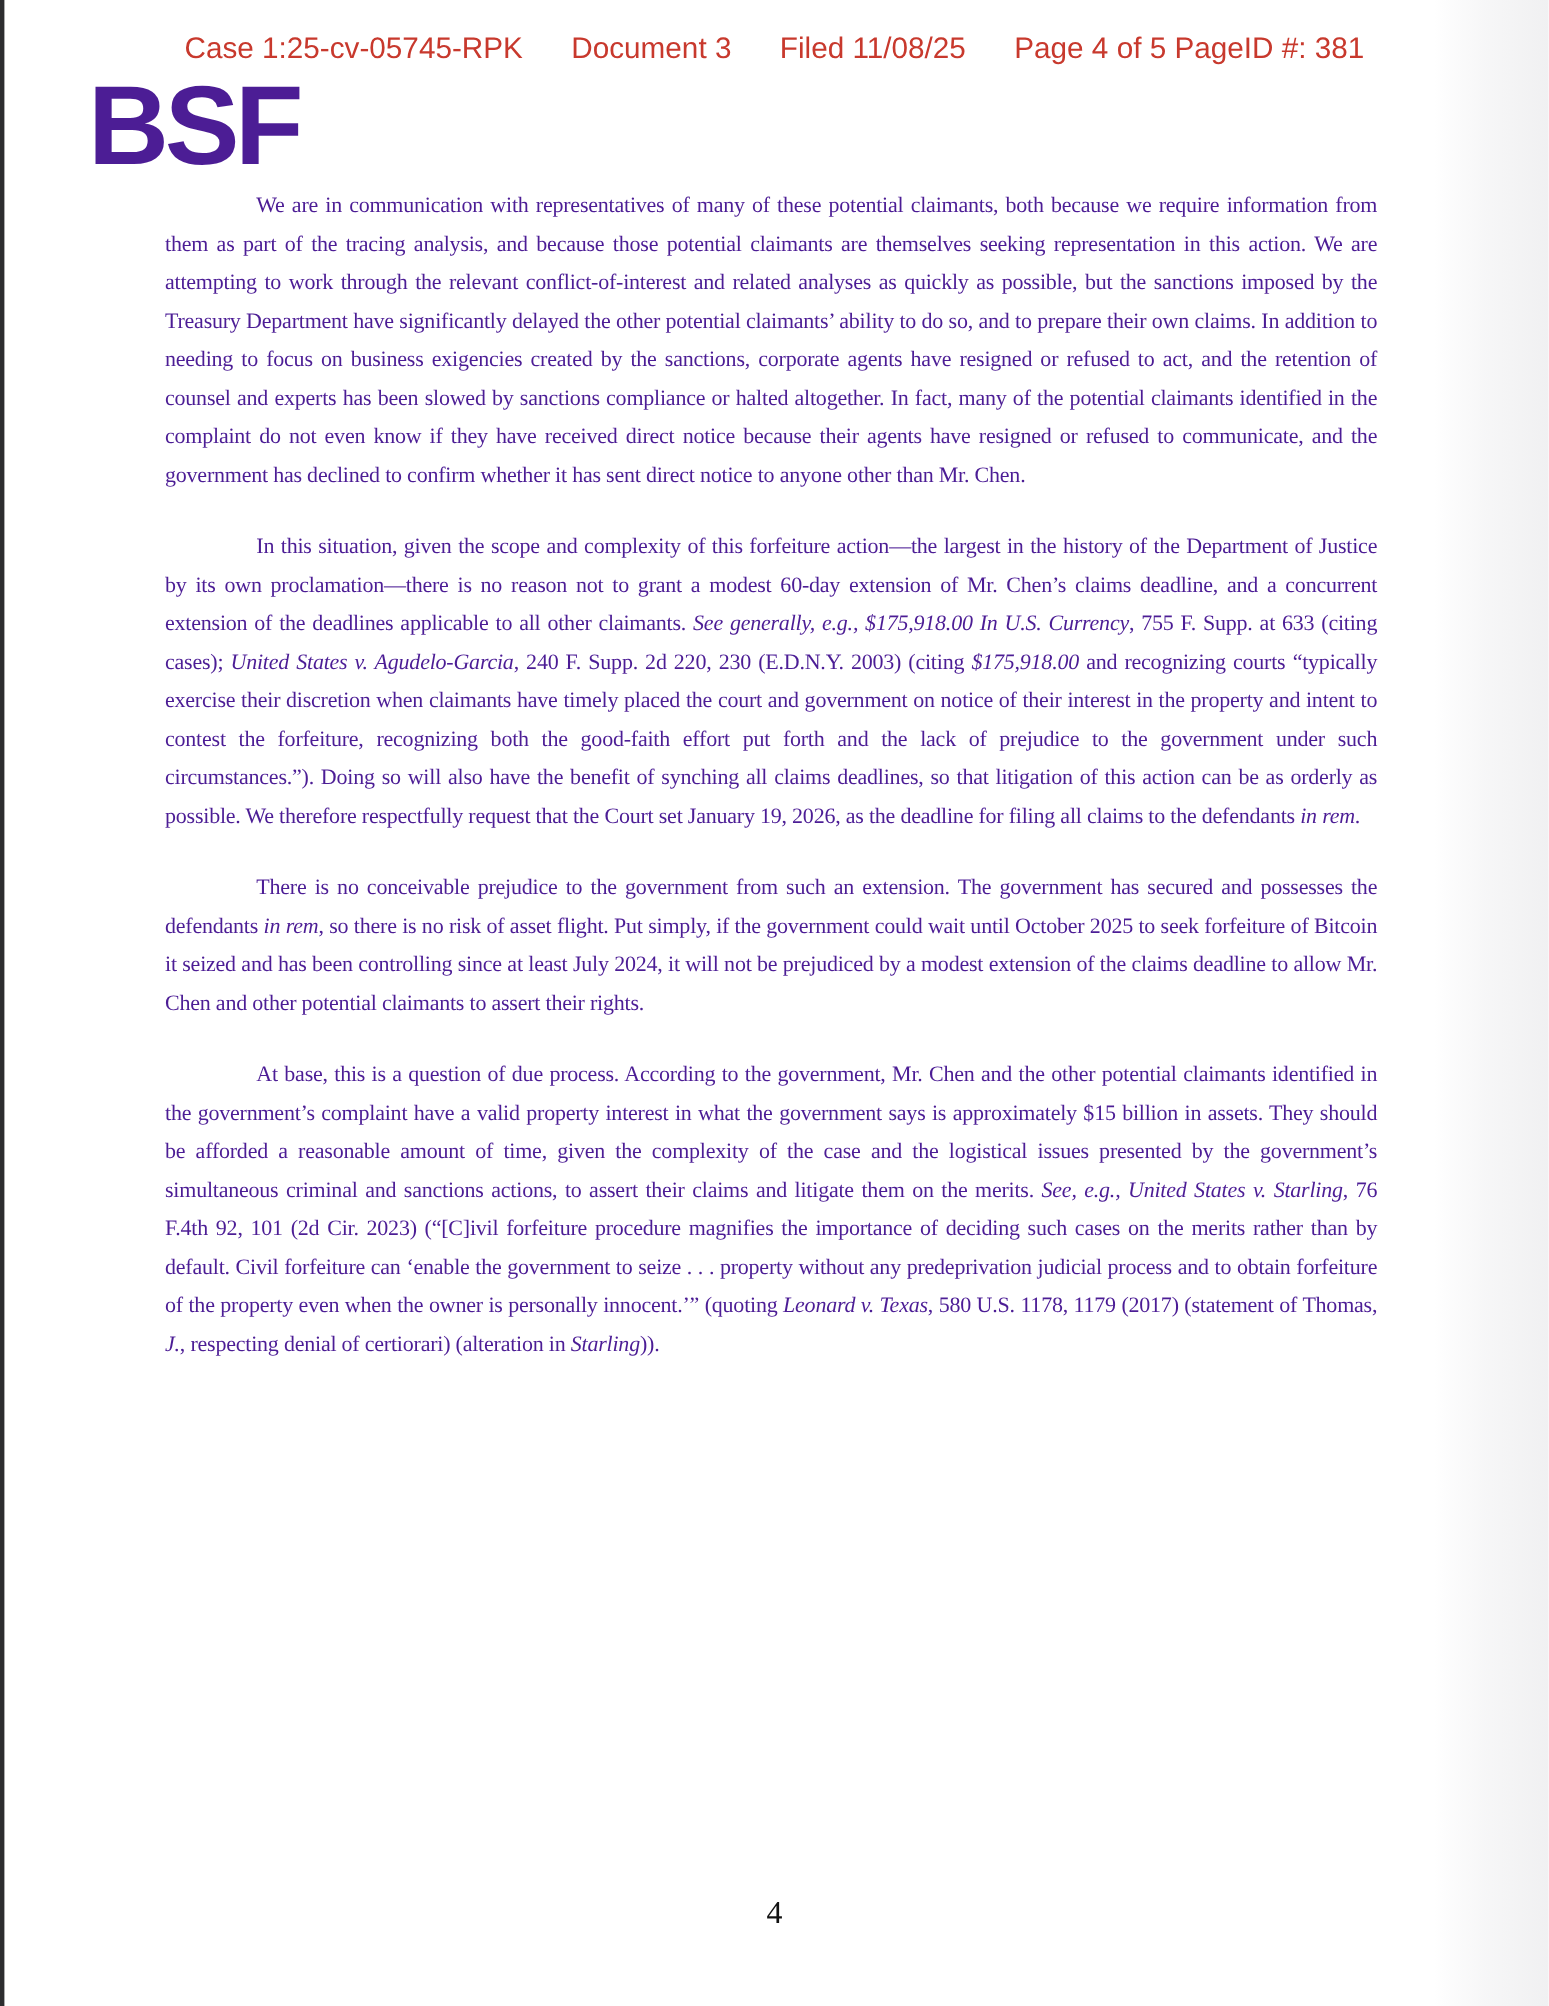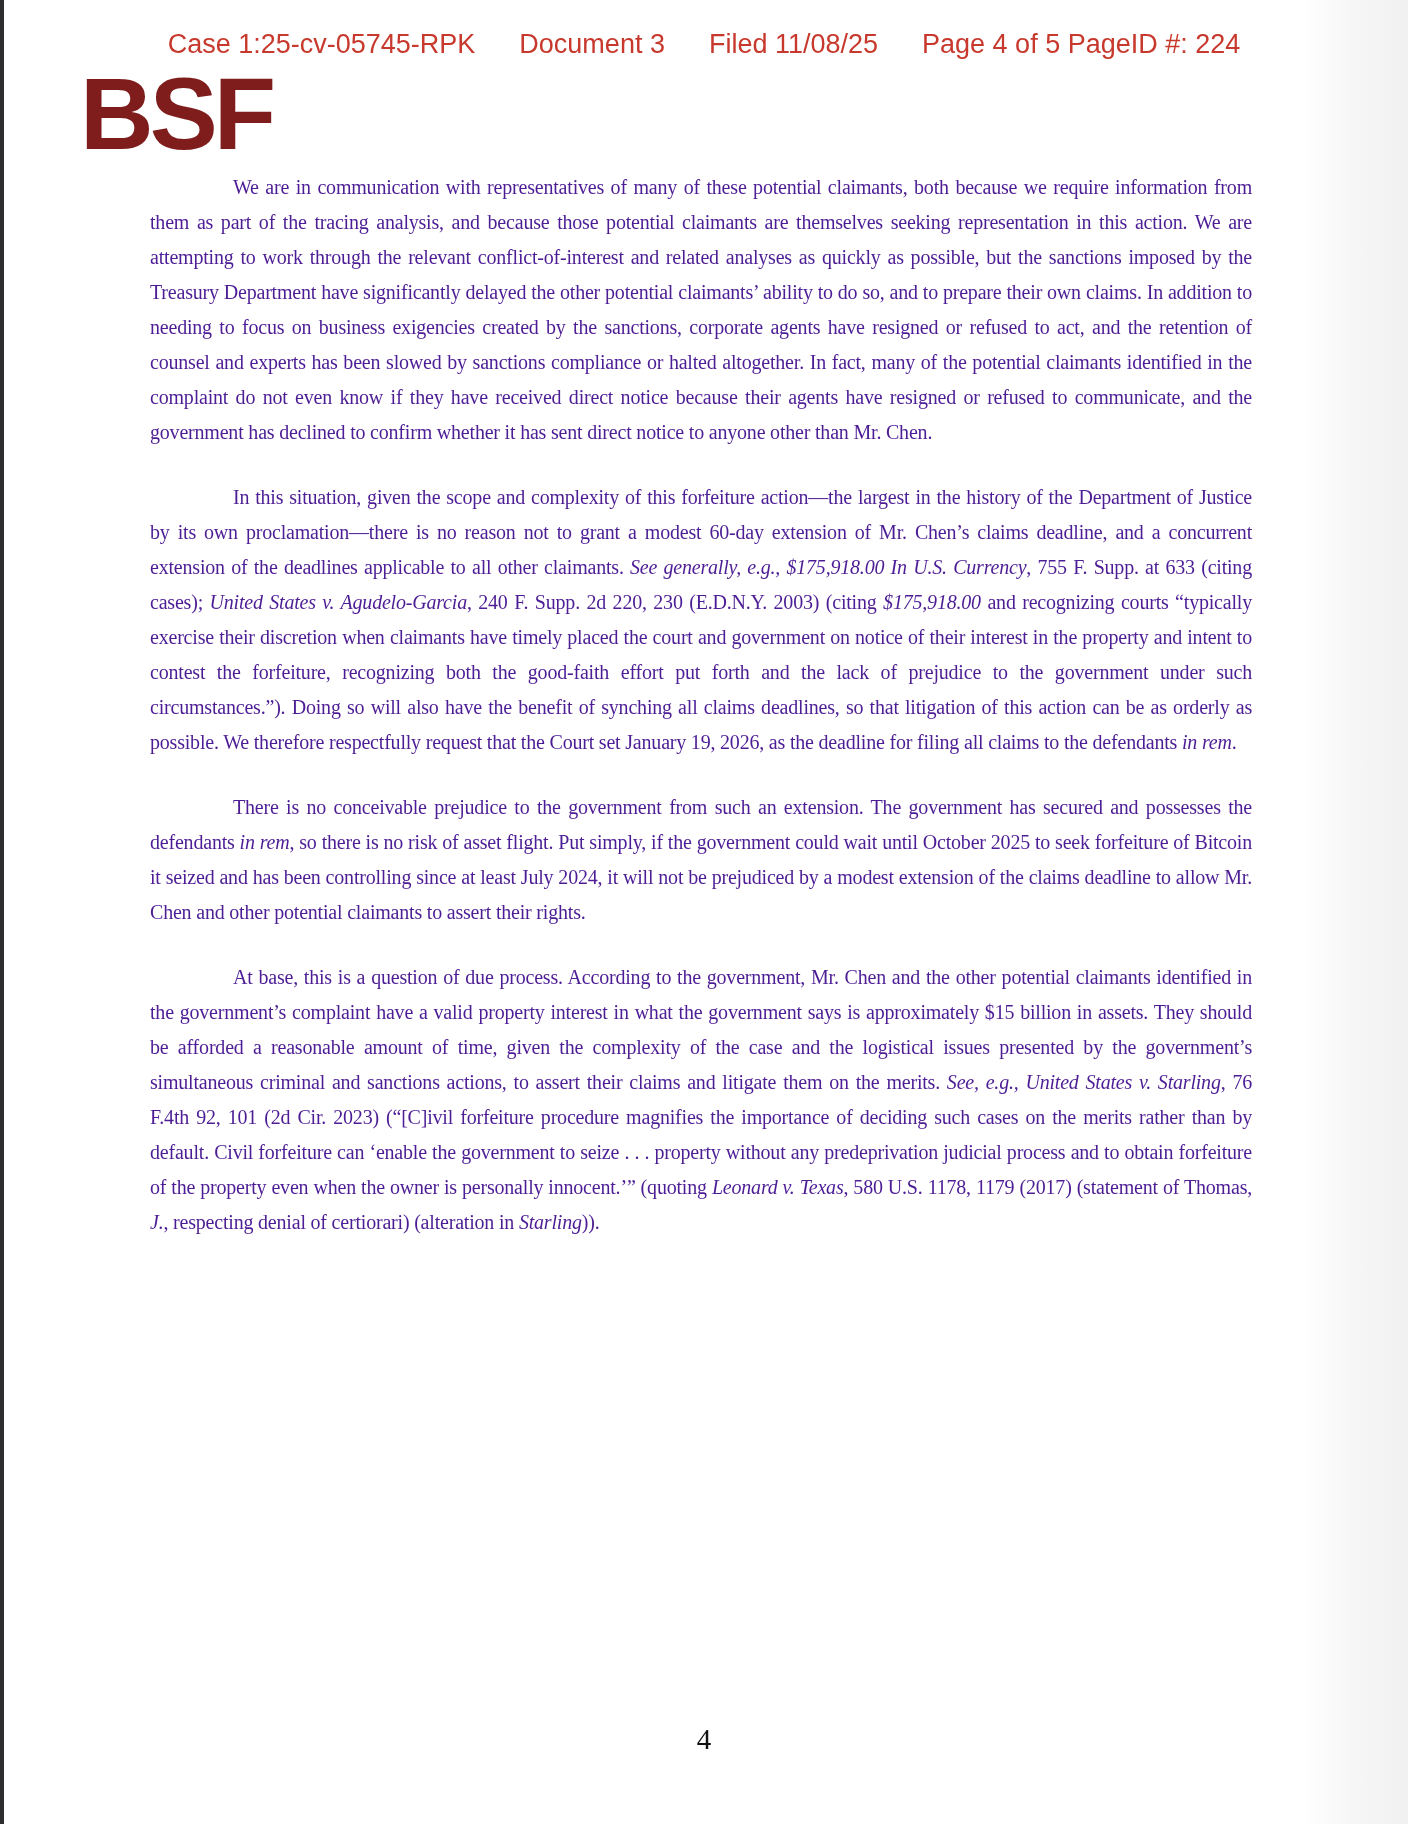--- a/index.html
+++ b/index.html
@@ -95,24 +95,24 @@
 
 <div class="page">
 
   <div class="left-bar"></div>
   <div class="right-shade"></div>
 
   <div class="stamp" style="color: rgb(200, 57, 45);">
     <span>Case 1:25-cv-05745-RPK</span>
     <span>Document 3</span>
     <span>Filed 11/08/25</span>
-    <span>Page 4 of 5 PageID #: 224</span>
+    <span>Page 4 of 5 PageID #: 381</span>
   </div>
 
-  <div class="logo" style="color: #7f1d1d;">BSF</div>
+  <div class="logo" style="color: #4c1d95;">BSF</div>
 
   <div class="body" id="body-paragraphs">
       <p class="para"><span>We are in communication with representatives of many of these potential claimants, both because we require information from them as part of the tracing analysis, and because those potential claimants are themselves seeking representation in this action.  We are attempting to work through the relevant conflict-of-interest and related analyses as quickly as possible, but the sanctions imposed by the Treasury Department have significantly delayed the other potential claimants’ ability to do so, and to prepare their own claims. In addition to needing to focus on business exigencies created by the sanctions, corporate agents have resigned or refused to act, and the retention of counsel and experts has been slowed by sanctions compliance or halted altogether. In fact, many of the potential claimants identified in the complaint do not even know if they have received direct notice because their agents have resigned or refused to communicate, and the government has declined to confirm whether it has sent direct notice to anyone other than Mr. Chen.</span></p>
       <p class="para"><span>In this situation, given the scope and complexity of this forfeiture action—the largest in the history of the Department of Justice by its own proclamation—there is no reason not to grant a modest 60-day extension of Mr. Chen’s claims deadline, and a concurrent extension of the deadlines applicable to all other claimants.  </span><em>See generally, e.g., $175,918.00 In U.S. Currency</em><span>, 755 F. Supp. at 633 (citing cases); </span><em>United States v. Agudelo-Garcia</em><span>, 240 F. Supp. 2d 220, 230 (E.D.N.Y. 2003) (citing </span><em>$175,918.00</em><span> and recognizing courts “typically exercise their discretion when claimants have timely placed the court and government on notice of their interest in the property and intent to contest the forfeiture, recognizing both the good-faith effort put forth and the lack of prejudice to the government under such circumstances.”).  Doing so will also have the benefit of synching all claims deadlines, so that litigation of this action can be as orderly as possible.  We therefore respectfully request that the Court set January 19, 2026, as the deadline for filing all claims to the defendants </span><em>in rem</em><span>.</span></p>
       <p class="para"><span>There is no conceivable prejudice to the government from such an extension.  The government has secured and possesses the defendants </span><em>in rem</em><span>, so there is no risk of asset flight.  Put simply, if the government could wait until October 2025 to seek forfeiture of Bitcoin it seized and has been controlling since at least July 2024, it will not be prejudiced by a modest extension of the claims deadline to allow Mr. Chen and other potential claimants to assert their rights.</span></p>
       <p class="para"><span>At base, this is a question of due process.  According to the government, Mr. Chen and the other potential claimants identified in the government’s complaint have a valid property interest in what the government says is approximately $15 billion in assets.  They should be afforded a reasonable amount of time, given the complexity of the case and the logistical issues presented by the government’s simultaneous criminal and sanctions actions, to assert their claims and litigate them on the merits.  </span><em>See, e.g., United States v. Starling</em><span>, 76 F.4th 92, 101 (2d Cir. 2023) (“[C]ivil forfeiture procedure magnifies the importance of deciding such cases on the merits rather than by default. Civil forfeiture can ‘enable the government to seize . . . property without any predeprivation judicial process and to obtain forfeiture of the property even when the owner is personally innocent.’” (quoting </span><em>Leonard v. Texas</em><span>, 580 U.S. 1178, 1179 (2017) (statement of Thomas, </span><em>J.</em><span>, respecting denial of certiorari) (alteration in </span><em>Starling</em><span>)).</span></p>
     </div>
 
   <div class="footer">4</div>
 

